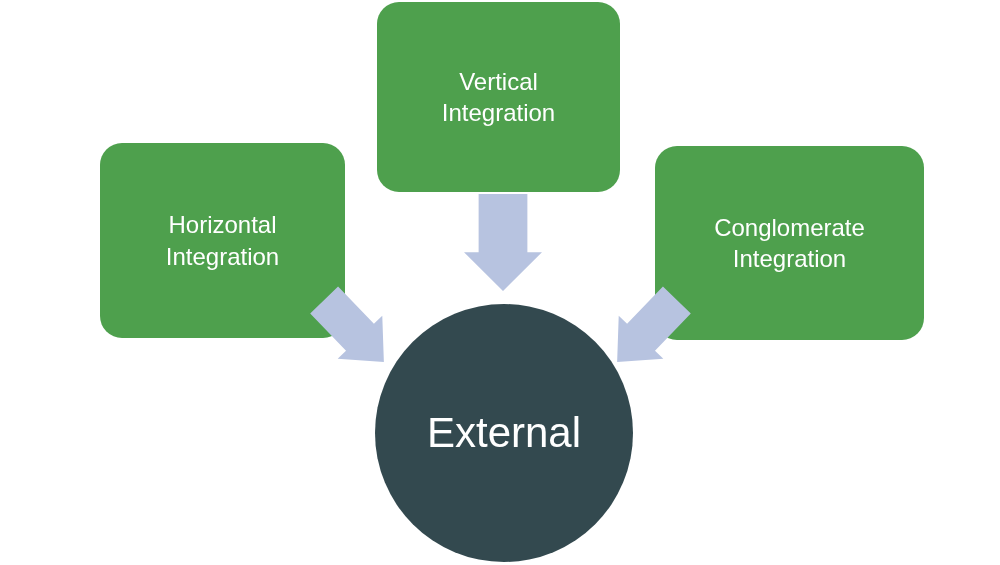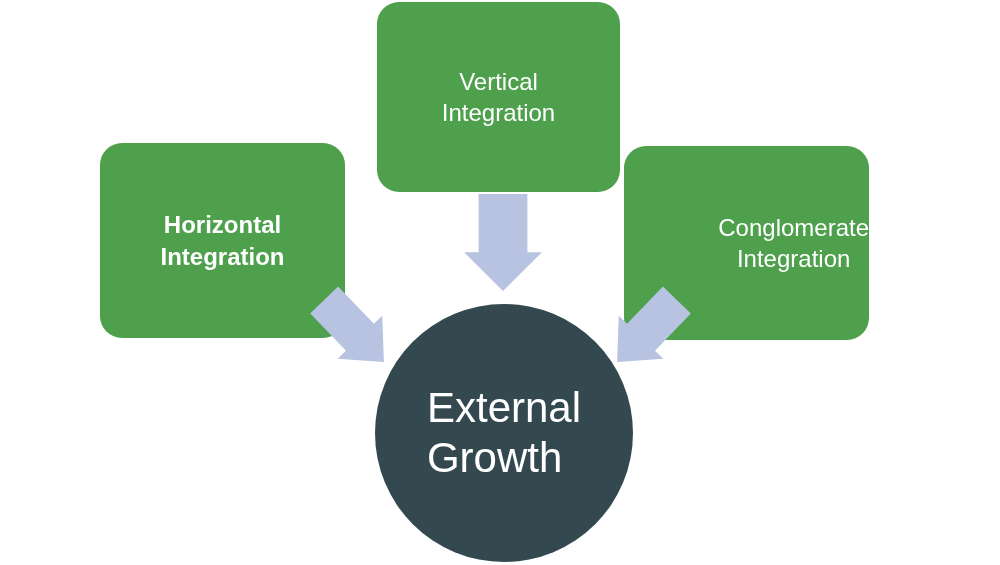--- a/index.html
+++ b/index.html
@@ -19,23 +19,23 @@
     background: var(--box-color, #4ea04d);
     border-radius: 22px;
     display: flex;
     align-items: center;
     justify-content: center;
     text-align: center;
     color: var(--label-color, #ffffff);
     font-size: 24px;
     line-height: 1.3;
   }
-  .box-left  { left: 100px; top: 143px; width: 245px; height: 195px; font-weight: bold; }
+  .box-left  { left: 100px; top: 143px; width: 245px; height: 195px; }
   .box-top   { left: 377px; top: 2px;   width: 243px; height: 190px; }
-  .box-right { left: 624px; top: 146px; width: 245px; height: 194px; justify-content: flex-end; }
+  .box-right { left: 655px; top: 146px; width: 269px; height: 194px; }
 
   .arrow {
     position: absolute;
     overflow: visible;
   }
   .arrow polygon {
     fill: var(--arrow-color, #b7c3e0);
   }
   .arrow-center { left: 464px; top: 194px; width: 78px; height: 97px; }
   .arrow-left   { left: 323px; top: 288px; width: 62px; height: 86px; transform: rotate(-44deg); }
@@ -93,17 +93,16 @@
     <polygon points="15,0 65,0 65,60 80,60 40,100 0,60 15,60"></polygon>
   </svg>
 
   <svg class="arrow arrow-right" viewBox="0 0 80 100" preserveAspectRatio="none" aria-hidden="true">
     <polygon points="15,0 65,0 65,60 80,60 40,100 0,60 15,60"></polygon>
   </svg>
 
   <div class="circle">
     <div class="circle-label">
       <span class="line">External</span>
-      <span class="line">Growth</span>
     </div>
   </div>
 
 </div>
 
 </body></html>

